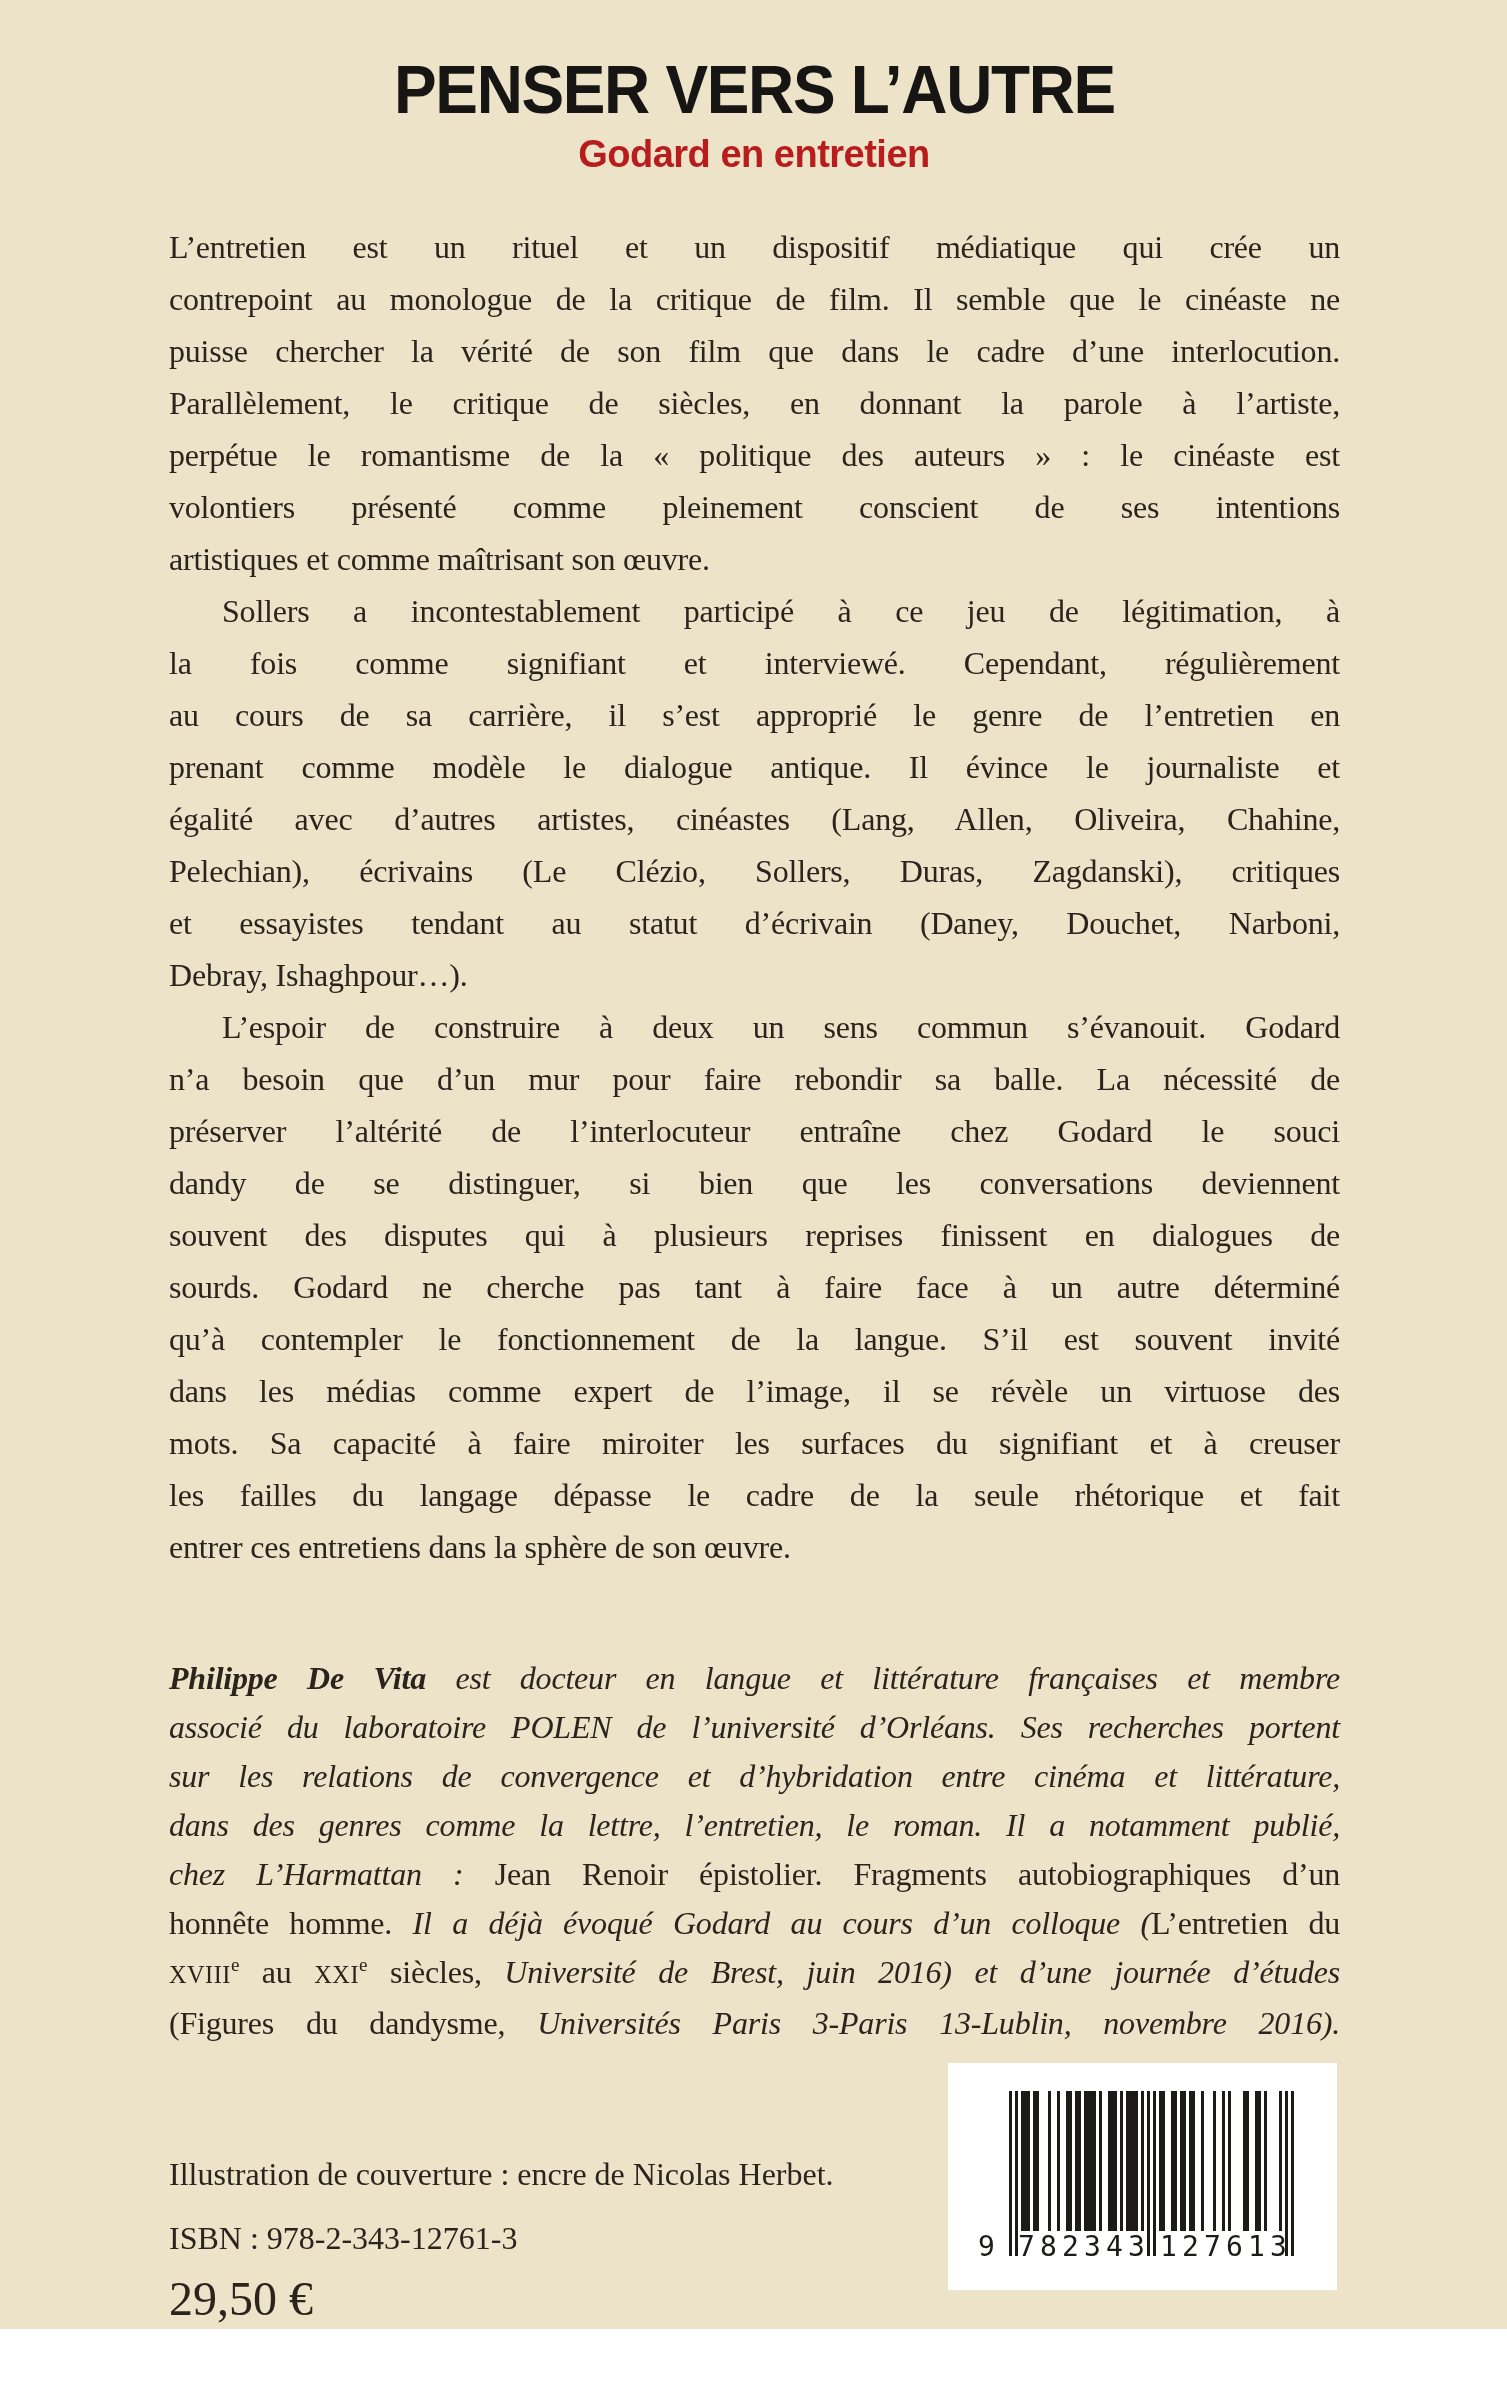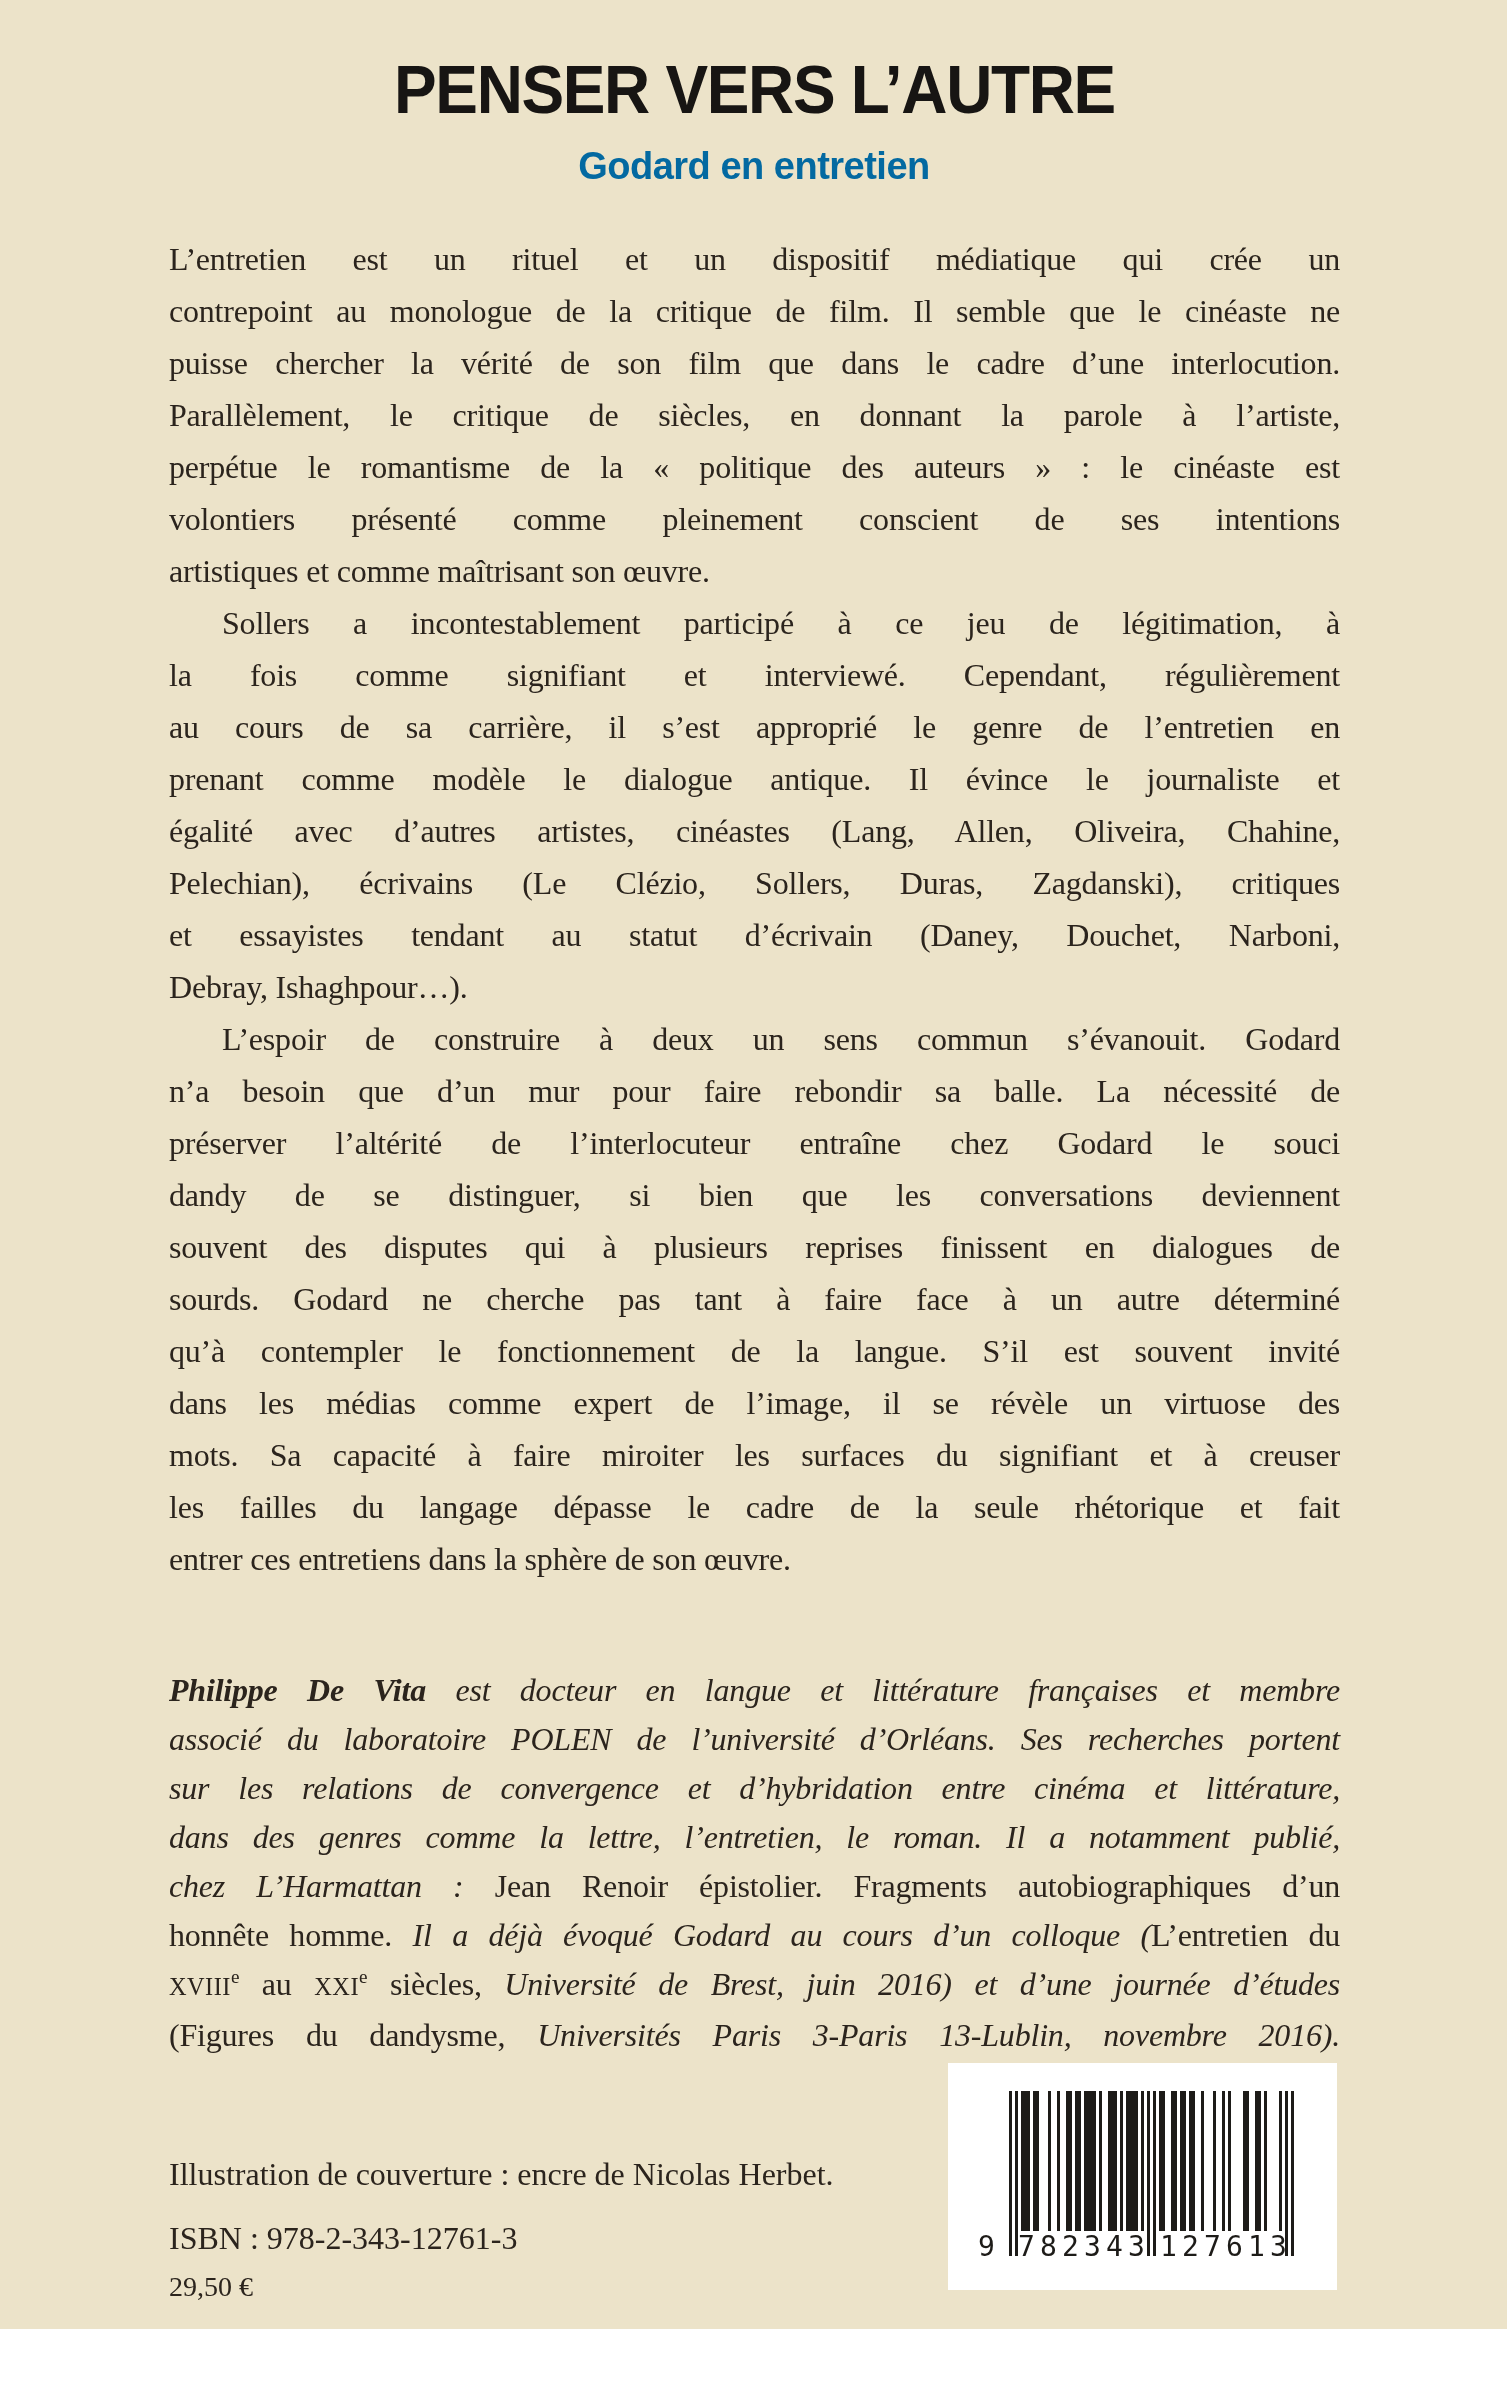--- a/index.html
+++ b/index.html
@@ -18,27 +18,27 @@
     margin-top: 55px;
     font-family: "Liberation Sans", sans-serif;
     font-weight: 700;
     font-size: 68px;
     line-height: 68px;
     letter-spacing: -1.4px;
     color: #171513;
   }
   .title-inner { display:inline-block; transform: scaleX(.94); transform-origin: 50% 50%; white-space: nowrap; }
   .subtitle {
-    margin-top: 21px;
+    margin-top: 9px;
     font-family: "Liberation Sans", sans-serif;
     font-weight: 700;
     font-size: 38px;
     line-height: 44px;
     letter-spacing: -0.5px;
-    color: #0369a1;
+    color: #b91c1c;
   }
   
   .content { margin: 0 168px 0 169px; }
   .synopsis {
     margin-top: 45px;
     font-size: 32px;
     line-height: 52px;
     letter-spacing: -0.2px;
   }
   .line { text-align: justify; text-align-last: justify; white-space: normal; }
@@ -51,21 +51,21 @@
     font-style: italic;
     letter-spacing: -0.2px;
   }
   .bio .bi { font-weight: 700; }
   .rm { font-style: normal; }
   .sc { text-transform: uppercase; font-size: 0.76em; letter-spacing: 0.5px; }
   sup { font-size: 0.6em; line-height: 0; }
   
   .credit   { position:absolute; left:169px; top:2156px; font-size:32px; }
   .isbn     { position:absolute; left:169px; top:2220px; font-size:32px;text-align:center; }
-  .price    { position:absolute; left:169px; top:2271px; font-size:28px; }
+  .price    { position:absolute; left:169px; top:2271px; font-size:48px; }
   
   .barcode {
     position:absolute; left:948px; top:2063px;
     width:389px; height:227px; background:#ffffff;
   }
   .barcode-bars {
     position:absolute; left:61px; top:28px; height:140px;
     display:flex; flex-direction:row; align-items:flex-start;
   }
   .bc-m { width:3px; height:140px; flex:0 0 auto; }

